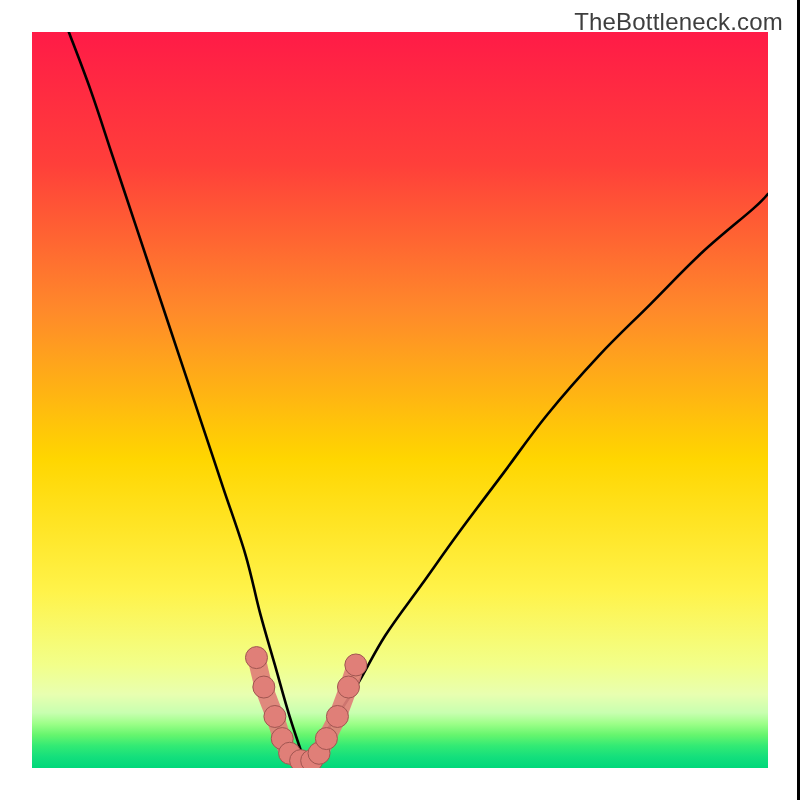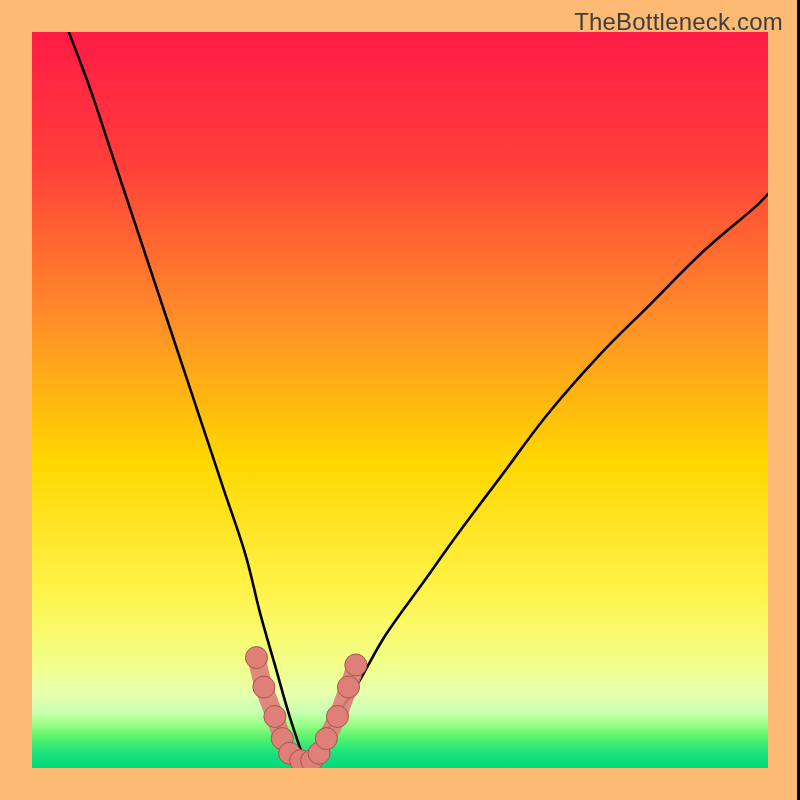--- a/index.html
+++ b/index.html
@@ -10,21 +10,21 @@
     position: relative;
     font-family: Arial, Helvetica, sans-serif;
     overflow: hidden;
   }
   .plot-outer {
     position: absolute;
     left: 0;
     top: 0;
     width: 797px;
     height: 800px;
-    background: #fdba74;
+    background: #ffffff;
     text-decoration: underline;
   }
   .plot-inner {
     position: absolute;
     left: 32px;
     top: 32px;
     width: 736px;
     height: 736px;
   }
   .watermark {

